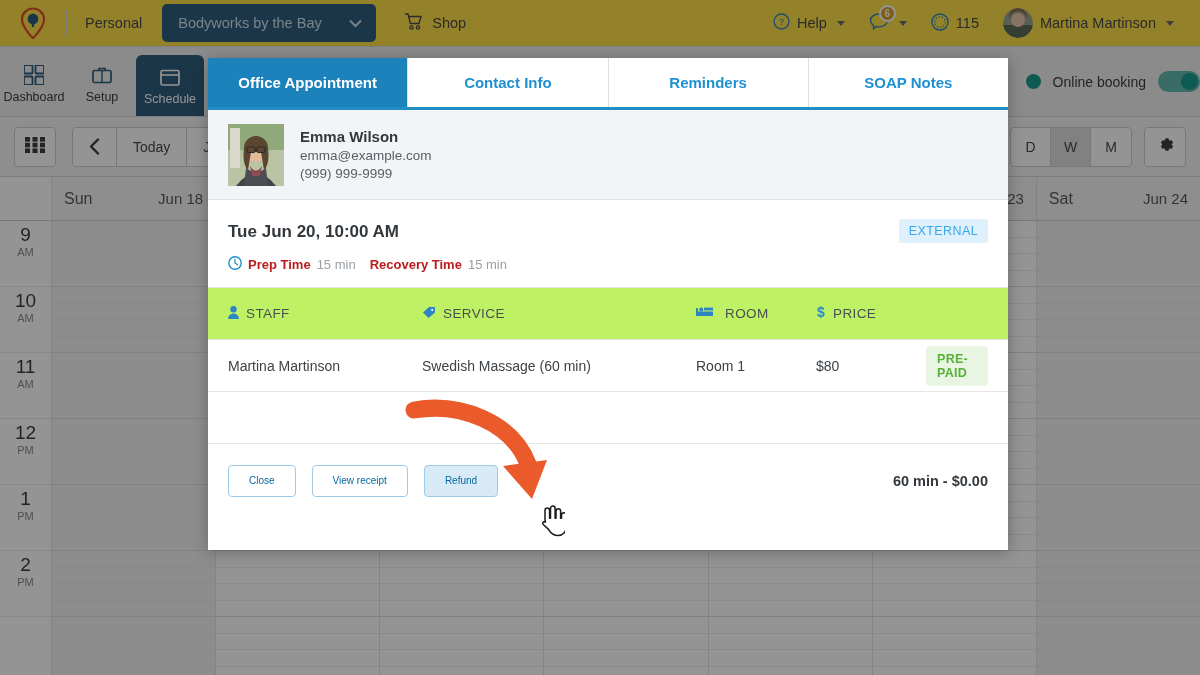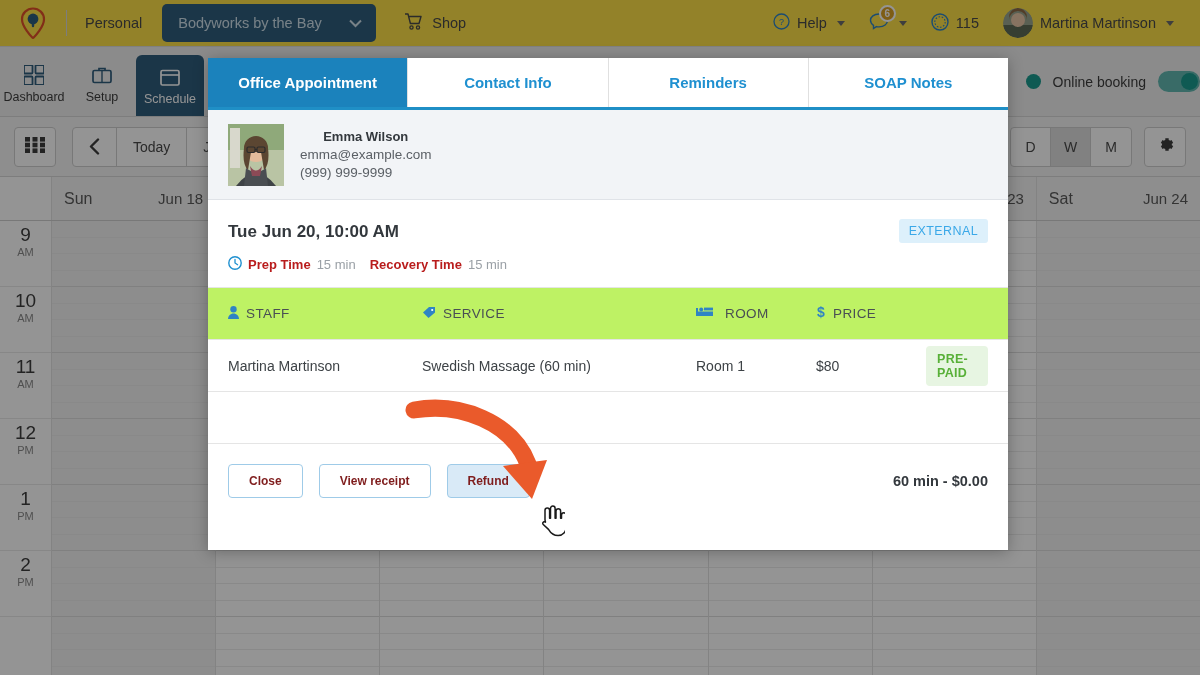--- a/index.html
+++ b/index.html
@@ -179,21 +179,21 @@
   }
   .mtab:last-child { border-right: none; }
   .mtab.active { background: #1b82bc; color: #ffffff; }
 
   #client-strip {
     height: 90px; background: #f2f4f7; border-bottom: 1px solid #e0e3e8;
     display: flex; align-items: center; padding: 0 20px; gap: 16px;
   }
   .client-photo { width: 56px; height: 62px; overflow: hidden; flex: 0 0 56px; }
   .client-lines { display: flex; flex-direction: column; gap: 3px; }
-  .client-name { font-size: 13px; font-weight: bold; color: #33383d; text-align: center; }
+  .client-name { font-size: 15px; font-weight: bold; color: #33383d; }
   .client-sub { font-size: 13.5px; color: #5b6066; }
 
   #appt-when {
     height: 88px; padding: 22px 20px 0 20px; position: relative;
     border-bottom: 1px solid #e5e5e5;
   }
   .when-title { font-size: 17px; font-weight: bold; color: #33383d; }
   .when-meta { margin-top: 14px; display: flex; align-items: center; gap: 6px; font-size: 13px; }
   .when-meta .lbl { font-weight: bold; color: #b91c1c; }
   .when-meta .val { color: #9aa0a6; }
@@ -222,21 +222,21 @@
     background: #e7f5e2; color: #58b038; font-size: 12.5px; font-weight: bold;
     padding: 6px 11px; border-radius: 4px; letter-spacing: .3px;
   }
   #svc-filler { height: 52px; border-bottom: 1px solid #e5e5e5; }
 
   #modal-footer {
     height: 74px; display: flex; align-items: center; padding: 0 20px; gap: 16px;
   }
   .fbtn {
     border: 1px solid #9fcbe8; border-radius: 4px; background: #ffffff;
-    color: #7f1d1d; font-size: 12px; padding: 10px 20px; line-height: 1; font-weight: bold;
+    color: #0369a1; font-size: 10px; padding: 10px 20px; line-height: 1;
   }
   .fbtn.hover { background: #d9eaf7; }
   #footer-total { margin-left: auto; font-size: 14.5px; color: #33383d; }
   #footer-total b { font-weight: bold; }
 
   
   #arrow-anno {
     position: absolute; left: 400px; top: 398px;
     width: 180px; height: 110px; z-index: 70; pointer-events: none;
   }

